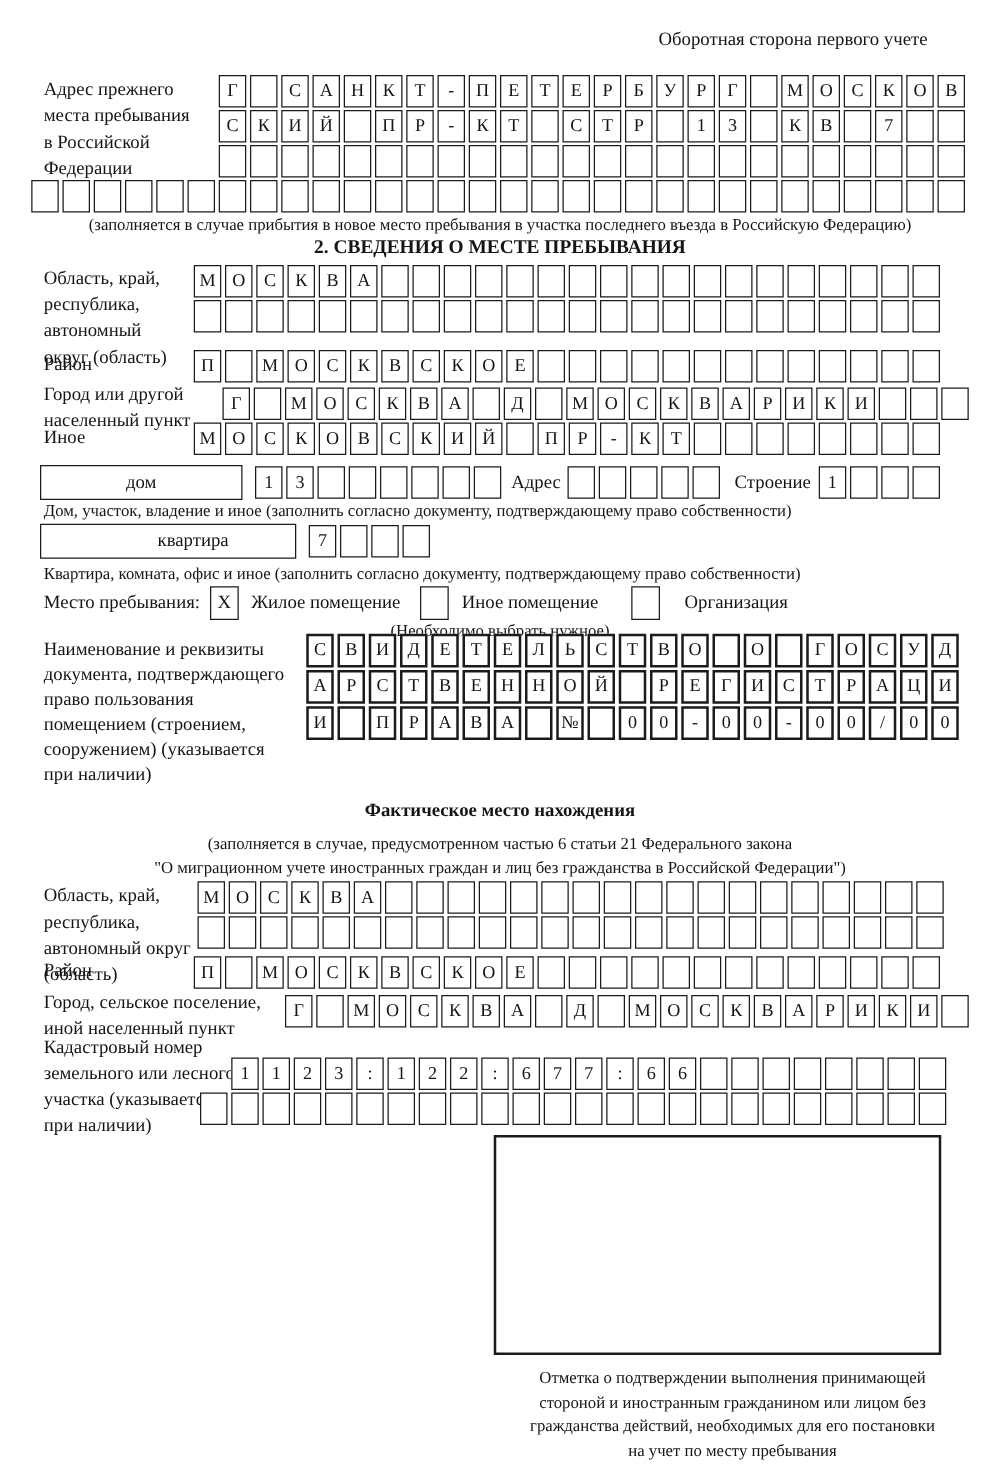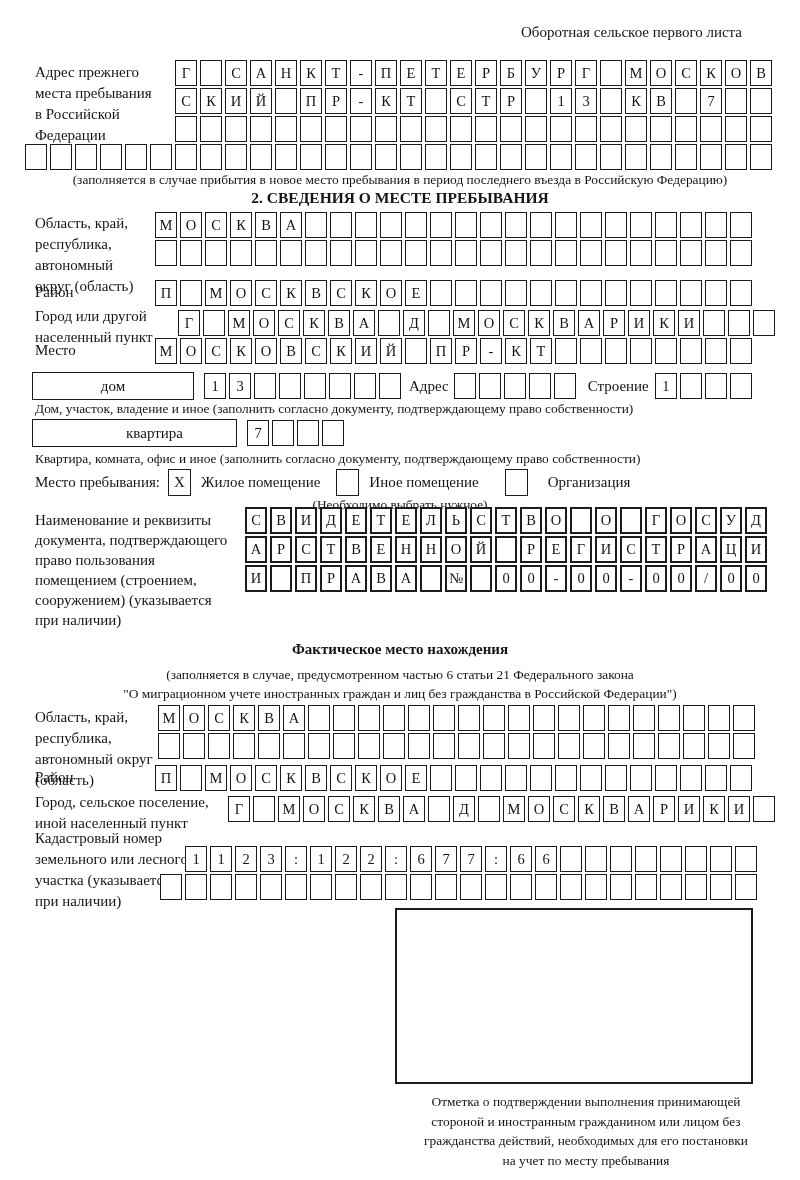--- a/index.html
+++ b/index.html
@@ -31,21 +31,21 @@
   }
   .flexrow{display:flex;align-items:center;}
   .inline-lbl{font-size:15px;white-space:nowrap;}
   .stamp-box{box-sizing:border-box;border:2.2px solid #1b1b1b;background:#fff;}
 </style>
 </head>
 <body>
 
 <div class="page">
 
-  <div class="abs lbl" style="top:22px;right:58px;">Оборотная сельское первого листа</div>
+  <div class="abs lbl" style="top:22px;right:58px;">Оборотная сторона первого учете</div>
 
   <div class="abs lbl" style="top:62px;left:35px;width:150px;">Адрес прежнего
 места пребывания
 в Российской
 Федерации</div>
   <div class="abs cells stack" style="top:60px;left:175px;">
     <div class="crow">
         <span class="cell">Г</span>
         <span class="cell"></span>
         <span class="cell">С</span>
@@ -149,21 +149,21 @@
       <span class="cell"></span>
       <span class="cell"></span>
       <span class="cell"></span>
       <span class="cell"></span>
       <span class="cell"></span>
       <span class="cell"></span>
       <span class="cell"></span>
       <span class="cell"></span>
       <span class="cell"></span>
     </div>
-  <div class="abs cap center" style="top:171px;">(заполняется в случае прибытия в новое место пребывания в период последнего въезда в Российскую Федерацию)</div>
+  <div class="abs cap center" style="top:171px;">(заполняется в случае прибытия в новое место пребывания в участка последнего въезда в Российскую Федерацию)</div>
 
   <div class="abs bold center" style="top:189px;font-size:15.5px;">2. СВЕДЕНИЯ О МЕСТЕ ПРЕБЫВАНИЯ</div>
 
   <div class="abs lbl" style="top:213px;left:35px;width:120px;">Область, край,
 республика,
 автономный
 округ (область)</div>
   <div class="abs cells stack" style="top:212px;left:155px;">
     <div class="crow">
         <span class="cell">М</span>
@@ -269,21 +269,21 @@
       <span class="cell">А</span>
       <span class="cell">Р</span>
       <span class="cell">И</span>
       <span class="cell">К</span>
       <span class="cell">И</span>
       <span class="cell"></span>
       <span class="cell"></span>
       <span class="cell"></span>
     </div>
 
-  <div class="abs lbl" style="top:340px;left:35px;">Место</div>
+  <div class="abs lbl" style="top:340px;left:35px;">Иное</div>
   <div class="abs cells" style="top:338px;left:155px;">
       <span class="cell">М</span>
       <span class="cell">О</span>
       <span class="cell">С</span>
       <span class="cell">К</span>
       <span class="cell">О</span>
       <span class="cell">В</span>
       <span class="cell">С</span>
       <span class="cell">К</span>
       <span class="cell">И</span>

